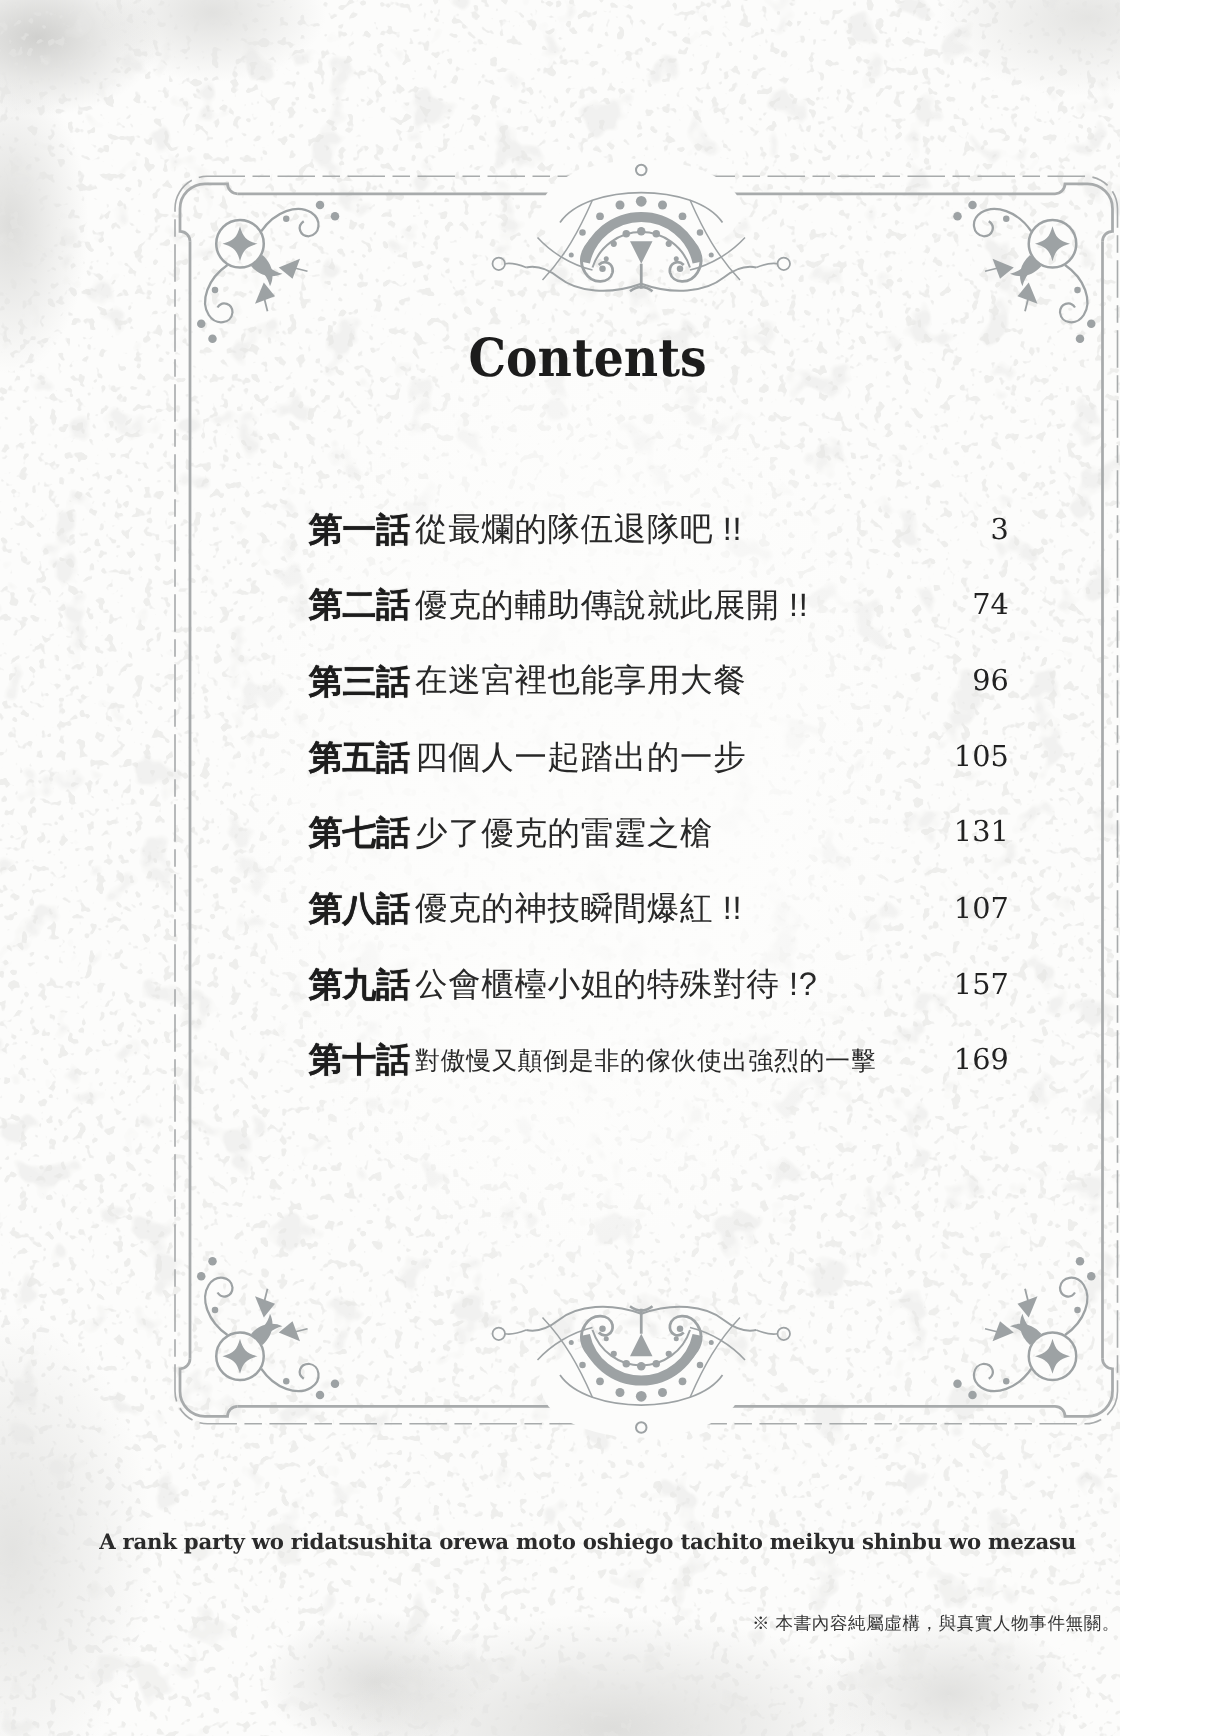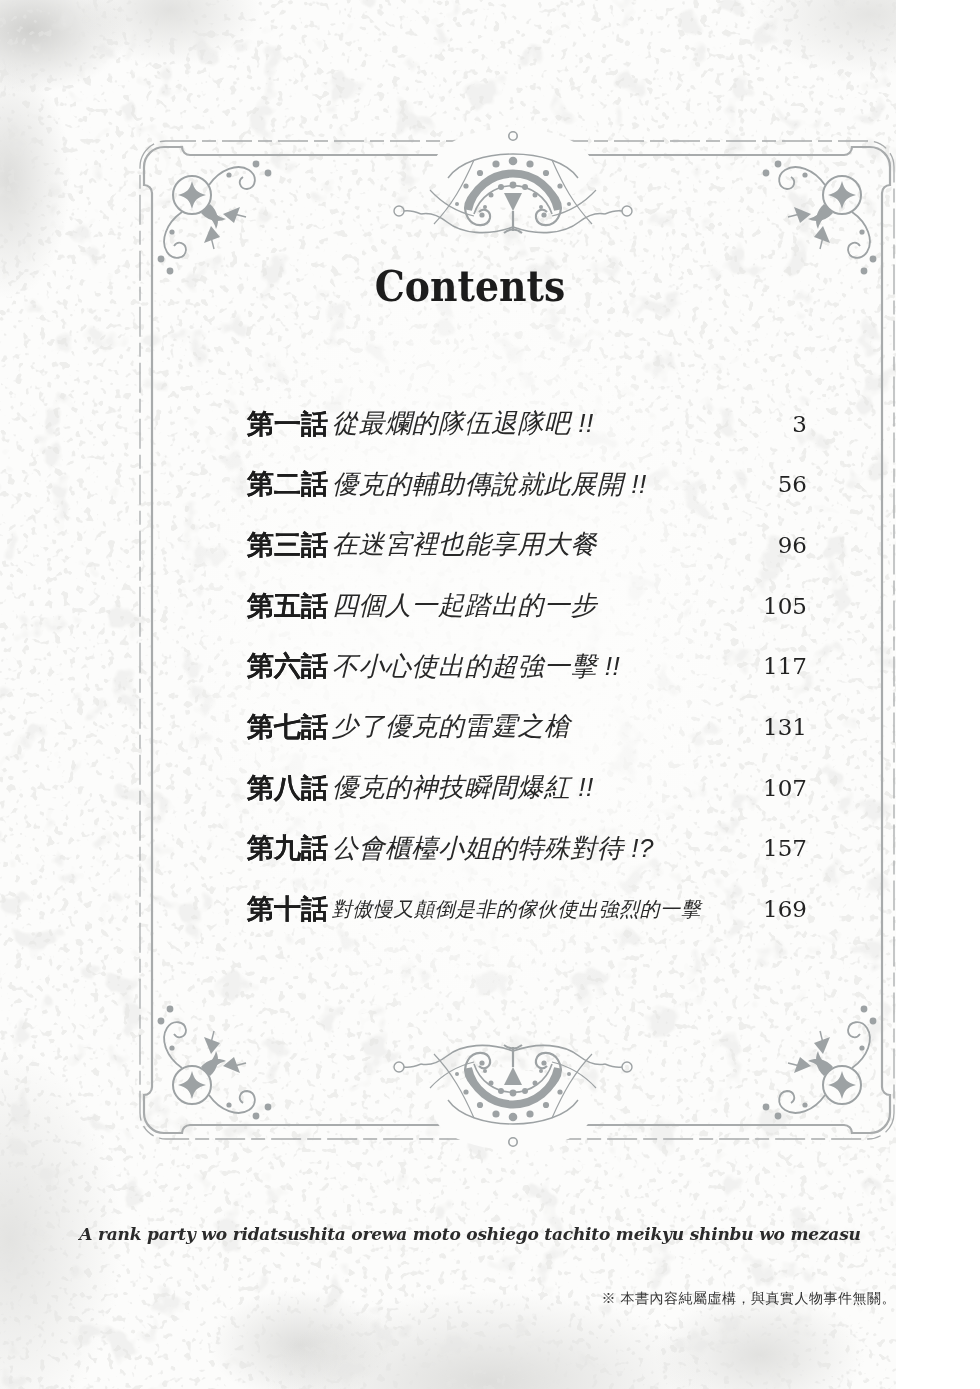--- a/index.html
+++ b/index.html
@@ -45,36 +45,35 @@
     font-size:27px;font-weight:bold;
     color:#1d1d1d;
     text-shadow:0 0 .6px #1d1d1d;
     white-space:nowrap;
   }
   .row .ttl{
     flex:1 1 auto;
     font-size:26px;
     letter-spacing:.5px;
     color:#282828;
-    white-space:nowrap;overflow:hidden;font-style:italic;
+    white-space:nowrap;overflow:hidden;
   }
   .row-long .ttl{font-size:20px;letter-spacing:.5px;}
   .row .num{
     margin-left:auto;flex:0 0 auto;
     font-family:"DejaVu Serif", serif;
     font-size:23px;color:#222;
   }
   .romaji{
     position:absolute;left:44px;right:0;top:1224px;
     text-align:center;
     font-family:"DejaVu Serif", serif;
     font-weight:700;
     font-size:17px;letter-spacing:-.2px;
     color:#2b2b2b;
-    font-style:italic;
   }
   .disclaimer{
     position:absolute;left:44px;right:0;top:1290px;
     text-align:right;
     font-size:14px;letter-spacing:.5px;
     color:#333;
   }
 </style>
 </head>
 <body>
@@ -194,36 +193,31 @@
 
   <main class="toc">
     <div class="row">
       <span class="label">第一話</span>
       <span class="ttl">從最爛的隊伍退隊吧 !!</span>
       <span class="num">3</span>
     </div>
     <div class="row">
       <span class="label">第二話</span>
       <span class="ttl">優克的輔助傳說就此展開 !!</span>
-      <span class="num">56</span>
+      <span class="num">74</span>
     </div>
     <div class="row">
       <span class="label">第三話</span>
       <span class="ttl">在迷宮裡也能享用大餐</span>
       <span class="num">96</span>
     </div>
     <div class="row">
       <span class="label">第五話</span>
       <span class="ttl">四個人一起踏出的一步</span>
       <span class="num">105</span>
-    </div>
-    <div class="row">
-      <span class="label">第六話</span>
-      <span class="ttl">不小心使出的超強一擊 !!</span>
-      <span class="num">117</span>
     </div>
     <div class="row">
       <span class="label">第七話</span>
       <span class="ttl">少了優克的雷霆之槍</span>
       <span class="num">131</span>
     </div>
     <div class="row">
       <span class="label">第八話</span>
       <span class="ttl">優克的神技瞬間爆紅 !!</span>
       <span class="num">107</span>

